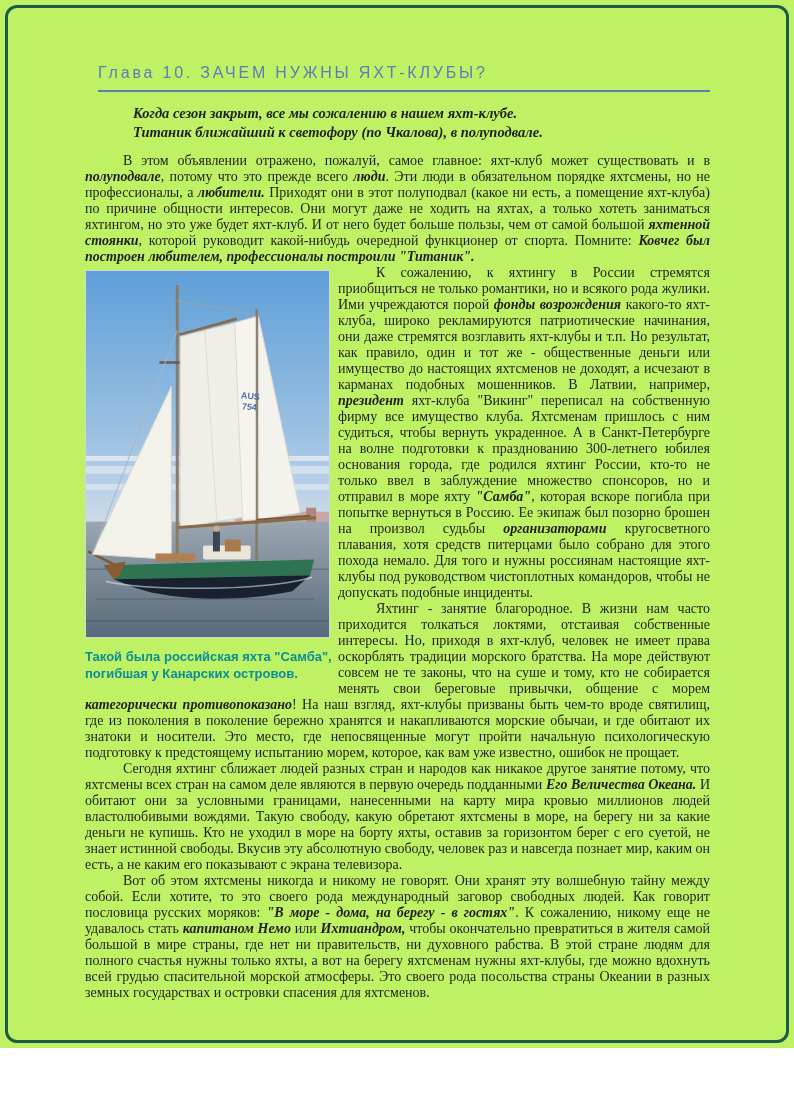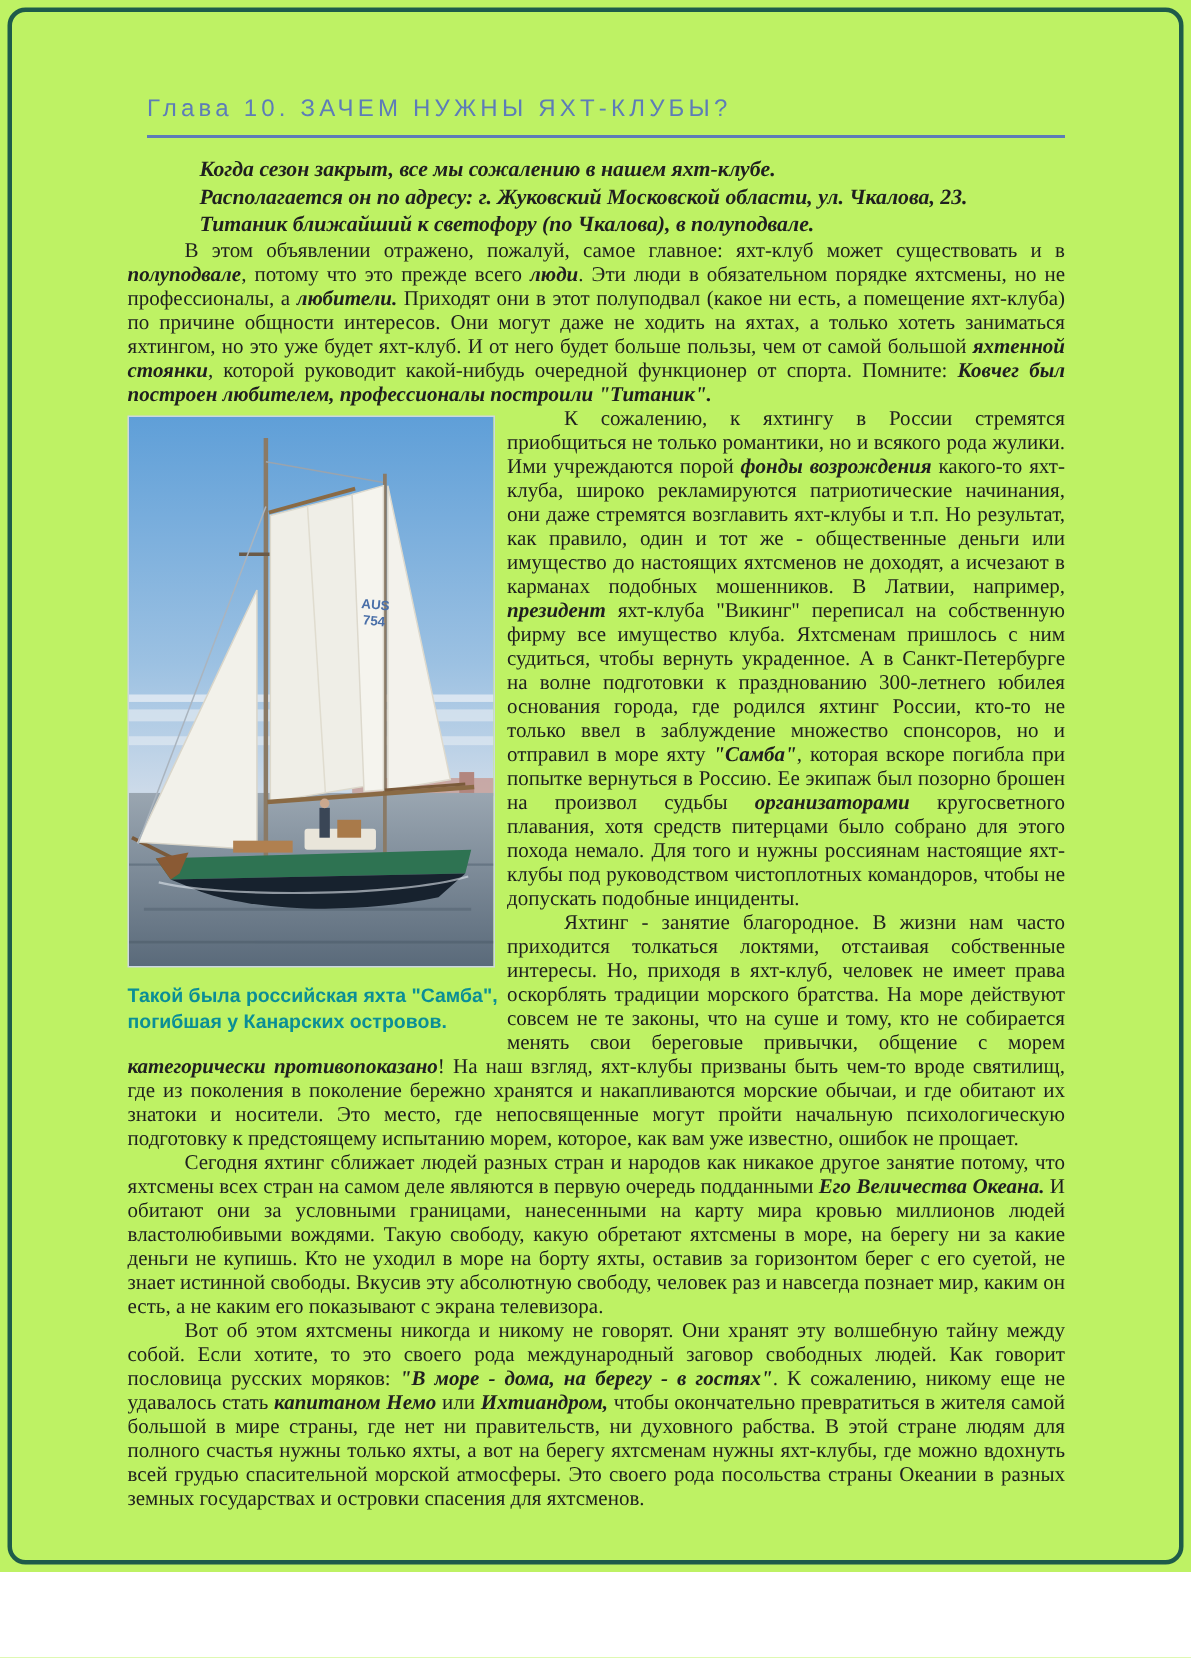--- a/index.html
+++ b/index.html
@@ -12,21 +12,21 @@
     border:3px solid #1e5b4a;border-radius:12px;pointer-events:none;
   }
   .content{position:absolute;left:85px;top:64px;width:625px;}
   .chapter{
     margin:0 0 0 13px;font-family:"Liberation Sans", sans-serif;
     font-size:16px;font-weight:normal;letter-spacing:2.8px;color:#5d7cb8;
   }
   .rule{height:2px;background:#5d7cb8;margin:8px 0 0 13px;width:612px;}
   .epigraph{margin:12px 0 0 48px;font-weight:bold;font-style:italic;
     font-size:14.5px;line-height:18.5px;}
-  .article{margin-top:0;font-size:14px;line-height:16px;text-align:justify;}
+  .article{margin-top:12px;font-size:14px;line-height:16px;text-align:justify;}
   .para{margin:0;text-indent:38px;}
   .em{font-weight:bold;font-style:italic;}
   .photo-fig{
     float:left;width:245px;margin:5px 8px 2px 0;padding:0;
   }
   .photo{width:245px;height:368px;border:1px solid #cdd7e0;box-sizing:border-box;}
   .photo svg{display:block;width:100%;height:100%;}
   .caption{
     margin-top:10px;width:256px;
     font-family:"Liberation Sans", sans-serif;font-weight:bold;
@@ -42,21 +42,20 @@
 <div class="page">
   <div class="frame"></div>
 
   <div class="content">
 
     <h1 class="chapter">Глава 10. ЗАЧЕМ НУЖНЫ ЯХТ-КЛУБЫ?</h1>
     <div class="rule"></div>
 
     <div class="epigraph">
       <div>Когда сезон закрыт, все мы сожалению в нашем яхт-клубе.</div>
-      <div>Располагается он по адресу: г. Жуковский Московской области, ул. Чкалова, 23.</div>
       <div>Титаник ближайший к светофору (по Чкалова), в полуподвале.</div>
     </div>
 
     <div class="article">
       <p class="para"><span>В этом объявлении отражено, пожалуй, самое главное: яхт-клуб может существовать и в </span><span class="em">полуподвале</span><span>, потому что это прежде всего </span><span class="em">люди</span><span>. Эти люди в обязательном порядке яхтсмены, но не профессионалы, а </span><span class="em">любители.</span><span> Приходят они в этот полуподвал (какое ни есть, а помещение яхт-клуба) по причине общности интересов. Они могут даже не ходить на яхтах, а только хотеть заниматься яхтингом, но это уже будет яхт-клуб. И от него будет больше пользы, чем от самой большой </span><span class="em">яхтенной стоянки</span><span>, которой руководит какой-нибудь очередной функционер от спорта. Помните: </span><span class="em">Ковчег был построен любителем, профессионалы построили "Титаник".</span></p>
 
       <figure class="photo-fig">
         <div class="photo">
           <svg viewBox="0 0 245 368" preserveAspectRatio="none">
             <defs>

